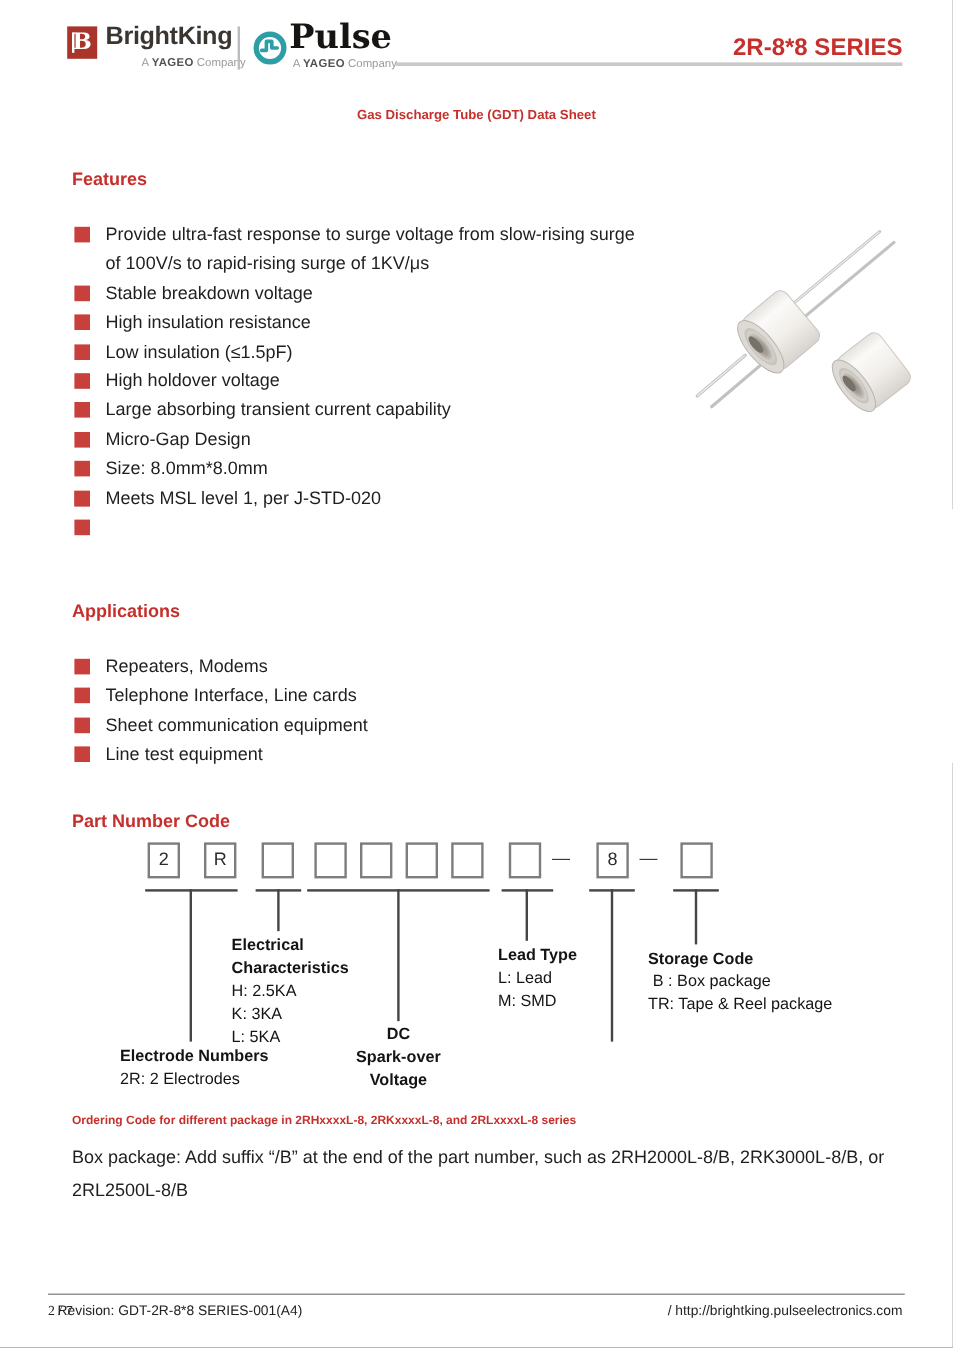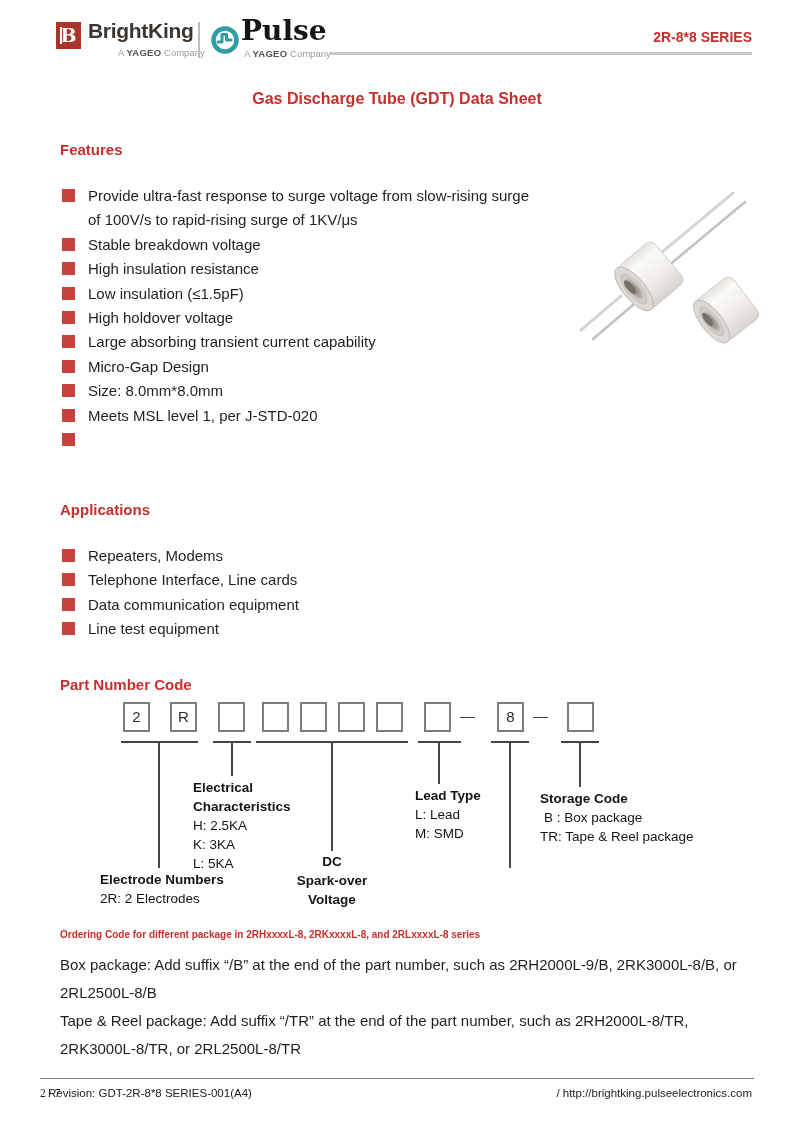--- a/index.html
+++ b/index.html
@@ -17,25 +17,25 @@
     font-family:"DejaVu Serif", serif; font-weight:bold; font-size:19px;
   }
   .bk-sq::before{ content:""; position:absolute; left:4px; top:5px; width:2px; height:17px; background:#fff; }
   .bk-word { position:absolute; left:48px; top:5px; font-size:21px; font-weight:bold; color:#3a3531; letter-spacing:-0.3px; }
   .bk-tag  { position:absolute; left:78px; top:33px; font-size:9.5px; color:#9a9a9a; }
   .tag-bold { font-weight:bold; color:#55504d; letter-spacing:0.3px; }
   .hdr-div { position:absolute; left:158px; top:8px; width:2px; height:36px; background:#bcbcbc; }
   .pulse-icon { position:absolute; left:169px; top:9px; }
   .pulse-word { position:absolute; left:201px; top:0px; font-family:"DejaVu Serif", serif; font-weight:bold; font-size:28px; color:#171512; }
   .pulse-tag { position:absolute; left:204px; top:34px; font-size:9.5px; color:#9a9a9a; }
-  .series { position:absolute; right:2px; top:15px; font-size:14px; font-weight:bold; color:#c5302c; }
+  .series { position:absolute; right:2px; top:15px; font-size:20px; font-weight:bold; color:#c5302c; }
   .hdr-rule { position:absolute; left:290px; top:38px; width:422px; height:3px; background:#c9c9c9; }
   
   .doc-title { position:absolute; left:0; top:90px; width:100%; text-align:center;
-               font-size:16px; font-weight:bold; color:#c5302c; }
+               font-size:11px; font-weight:bold; color:#c5302c; }
   .sec-head { position:absolute; left:60px; font-size:15px; font-weight:bold; color:#c5302c; }
   
   .bullets { position:absolute; left:60px; margin:0; padding:0; list-style:none; width:472px; }
   .bullets li { position:relative; padding-left:28px; font-size:15px; line-height:24.4px; }
   .sq { position:absolute; left:2px; top:5px; width:13px; height:13px; background:#c8403c; }
   
   .product { position:absolute; left:575px; top:183px; }
   
   .pnc { position:absolute; left:60px; top:700px; width:700px; height:215px; font-size:13.5px; }
   .pbox { position:absolute; top:2px; width:27px; height:30px; border:2px solid #7d7d7d;
@@ -137,21 +137,21 @@
         <ellipse cx="-17" cy="0" rx="7" ry="18" fill="url(#faceg)"></ellipse>
         <ellipse cx="-19" cy="-4" rx="3.2" ry="8" fill="#78716a"></ellipse>
       </g>
     </svg>
   </div>
 
   <div class="sec-head" style="top:501px">Applications</div>
   <ul class="bullets" style="top:544px">
     <li><span class="sq"></span><span>Repeaters, Modems</span></li>
     <li><span class="sq"></span><span>Telephone Interface, Line cards</span></li>
-    <li><span class="sq"></span><span>Data communication equipment</span></li>
+    <li><span class="sq"></span><span>Sheet communication equipment</span></li>
     <li><span class="sq"></span><span>Line test equipment</span></li>
   </ul>
 
   <div class="sec-head" style="top:676px">Part Number Code</div>
   <div class="pnc">
 
     <div class="pbox" style="left:63px">2</div>
     <div class="pbox" style="left:110px">R</div>
     <div class="pbox" style="left:158px"></div>
     <div class="pbox" style="left:202px"></div>
@@ -201,22 +201,21 @@
       <div>Voltage</div>
     </div>
     <div class="plabel" style="left:40px;top:170px">
       <div class="b">Electrode Numbers</div>
       <div>2R: 2 Electrodes</div>
     </div>
   </div>
 
   <div class="order-head">Ordering Code for different package in 2RHxxxxL-8, 2RKxxxxL-8, and 2RLxxxxL-8 series</div>
   <div class="order-body">
-    <p>Box package: Add suffix “/B” at the end of the part number, such as 2RH2000L-9/B, 2RK3000L-8/B, or 2RL2500L-8/B</p>
-    <p>Tape &amp; Reel package: Add suffix “/TR” at the end of the part number, such as 2RH2000L-8/TR, 2RK3000L-8/TR, or 2RL2500L-8/TR</p>
+    <p>Box package: Add suffix “/B” at the end of the part number, such as 2RH2000L-8/B, 2RK3000L-8/B, or 2RL2500L-8/B</p>
   </div>
 
   <div class="footer">
     <span class="fl">Revision: GDT-2R-8*8 SERIES-001(A4)</span>
     <span class="fc">2 / 7</span>
     <span class="fr">/ http://brightking.pulseelectronics.com</span>
   </div>
 
 </div>
 

